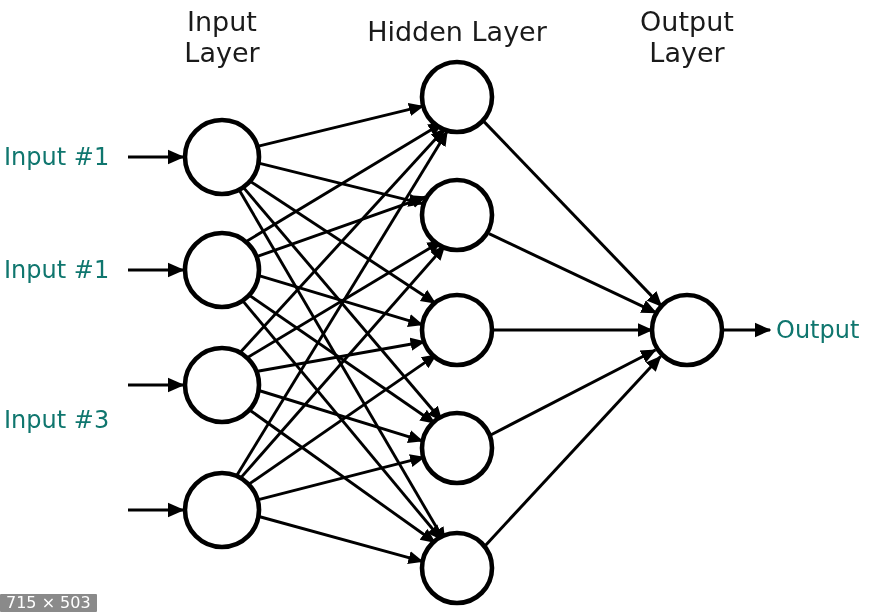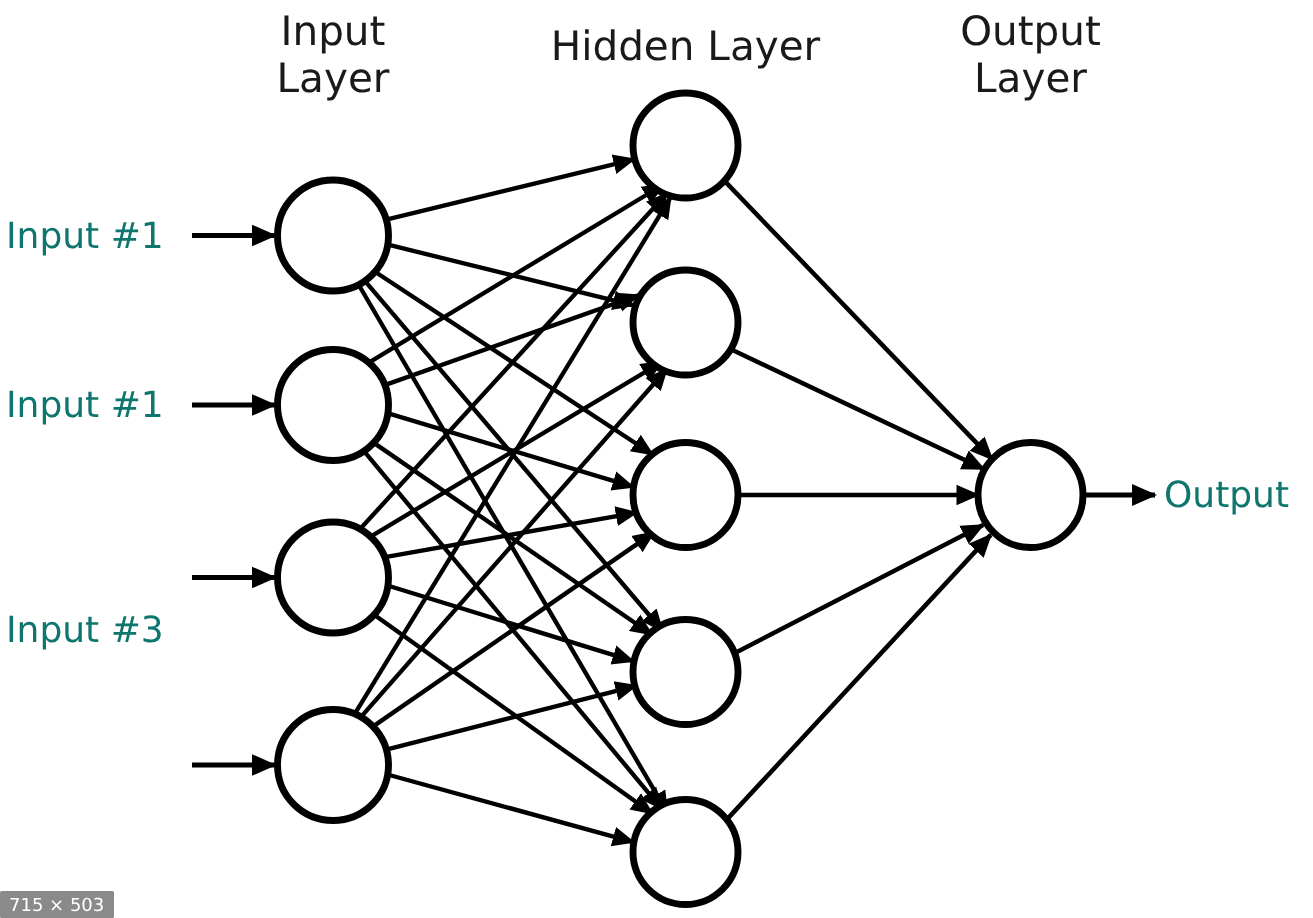--- a/index.html
+++ b/index.html
@@ -70,21 +70,21 @@
   #label-out   { left: 776px; top: 315px; }
 
   #size-badge {
     position: absolute;
     left: 0px;
     top: 594px;
     height: 18px;
     padding: 0 6px;
     background: #8a8a8a;
     color: #ffffff;
-    font-size: 12px;
+    font-size: 16px;
     line-height: 18px;
     font-family: "DejaVu Sans", sans-serif;
     white-space: pre;
     border-radius: 1px;
   }
 </style>
 </head>
 <body>
 
 <div id="stage">

